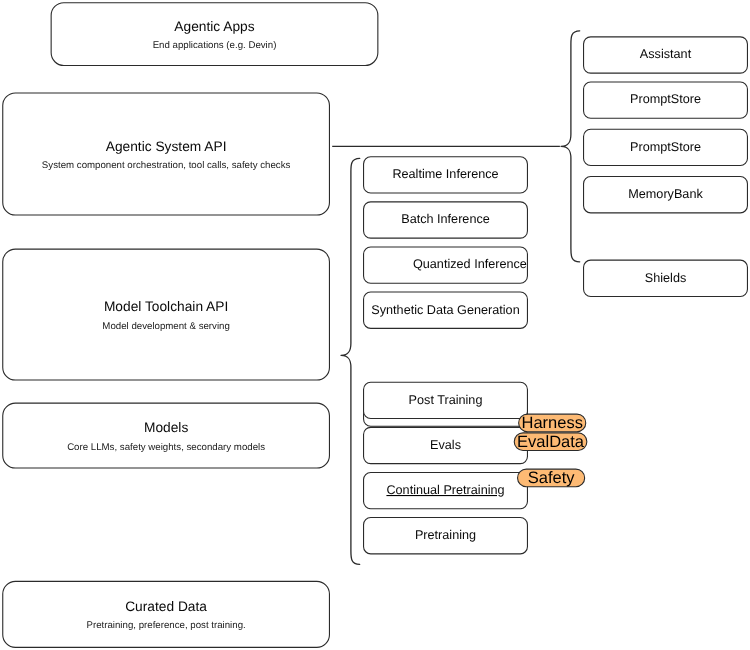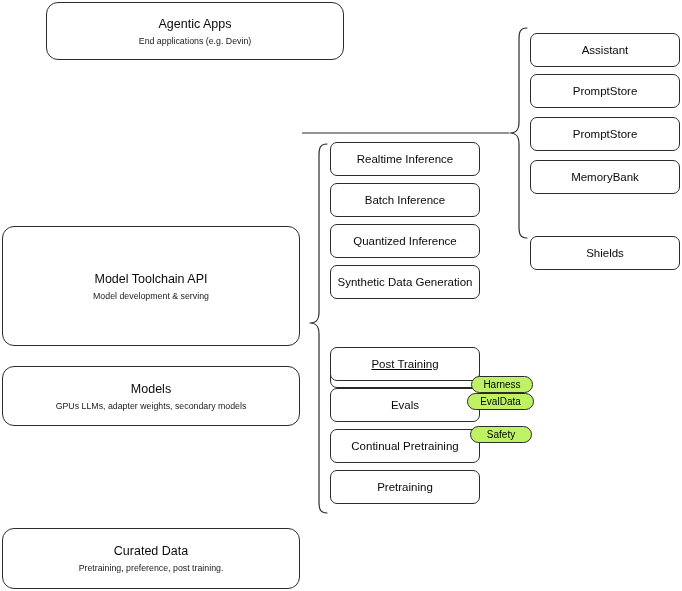--- a/index.html
+++ b/index.html
@@ -59,25 +59,25 @@
 
   .mid-box   { left: 330px; width: 150px; }
   .right-box { left: 530px; width: 150px; }
 
   
   .pill {
     position: absolute;
     box-sizing: border-box;
     border: 1.2px solid #2b2b2b;
     border-radius: 999px;
-    background: #bef264;
+    background: #fdba74;
     display: flex;
     align-items: center;
     justify-content: center;
-    font-size: 10px;
+    font-size: 15px;
     line-height: 1;
     color: #000000;
     white-space: nowrap;
     height: 17px;
   }
 
   
   .connector {
     position: absolute;
     pointer-events: none;
@@ -87,29 +87,33 @@
 </head>
 <body>
 
 <div id="canvas">
 
   <div class="box layer-box" style="top:2px;height:58px;margin-left:44px;">
     <div class="title">Agentic Apps</div>
     <div class="subtitle">End applications (e.g. Devin)</div>
   </div>
 
+  <div class="box layer-box" style="top:84px;height:112px;">
+    <div class="title">Agentic System API</div>
+    <div class="subtitle">System component orchestration, tool calls, safety checks</div>
+  </div>
 
   <div class="box layer-box" style="top:226px;height:120px;">
     <div class="title">Model Toolchain API</div>
     <div class="subtitle">Model development &amp; serving</div>
   </div>
 
   <div class="box layer-box" style="top:366px;height:60px;">
     <div class="title">Models</div>
-    <div class="subtitle">GPUs LLMs, adapter weights, secondary models</div>
+    <div class="subtitle">Core LLMs, safety weights, secondary models</div>
   </div>
 
 
   <div class="box layer-box" style="top:528px;height:61px;">
     <div class="title">Curated Data</div>
     <div class="subtitle">Pretraining, preference, post training.</div>
   </div>
 
   <div class="connector" style="left:0;top:0;width:682px;height:591px;">
     <svg width="682" height="591" viewBox="0 0 682 591" fill="none" xmlns="http://www.w3.org/2000/svg">
@@ -140,36 +144,36 @@
                C 319 507, 319 513, 327 513" stroke="#2b2b2b" stroke-width="1.2" fill="none" stroke-linecap="round" stroke-linejoin="round"></path>
     </svg>
   </div>
 
   <div class="box item-box mid-box" style="top:142px;">
     <div class="title">Realtime Inference</div>
   </div>
   <div class="box item-box mid-box" style="top:183px;">
     <div class="title">Batch Inference</div>
   </div>
-  <div class="box item-box mid-box" style="top:224px;">
+  <div class="box item-box mid-box" style="top:224px;align-items:flex-end;">
     <div class="title">Quantized Inference</div>
   </div>
   <div class="box item-box mid-box" style="top:265px;">
     <div class="title">Synthetic Data Generation</div>
   </div>
   <div class="box item-box mid-box" style="top:306px;margin-top:48px;">
     <div class="title">Reward Scoring</div>
   </div>
-  <div class="box item-box mid-box" style="top:347px;text-decoration:underline;">
+  <div class="box item-box mid-box" style="top:347px;">
     <div class="title">Post Training</div>
   </div>
   <div class="box item-box mid-box" style="top:388px;">
     <div class="title">Evals</div>
   </div>
-  <div class="box item-box mid-box" style="top:429px;">
+  <div class="box item-box mid-box" style="top:429px;text-decoration:underline;">
     <div class="title">Continual Pretraining</div>
   </div>
   <div class="box item-box mid-box" style="top:470px;">
     <div class="title">Pretraining</div>
   </div>
 
   <div class="pill" style="left:471px;top:376px;width:62px;">
     <span>Harness</span>
   </div>
   <div class="pill" style="left:467px;top:393px;width:67px;">

